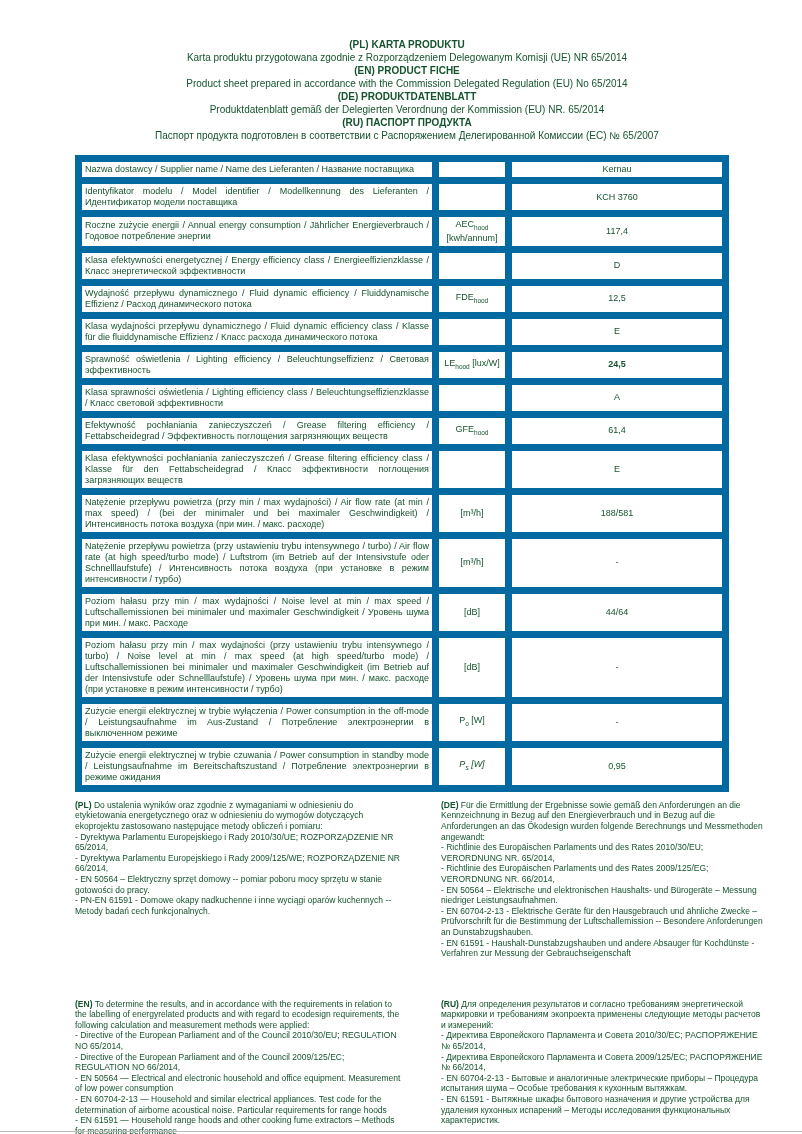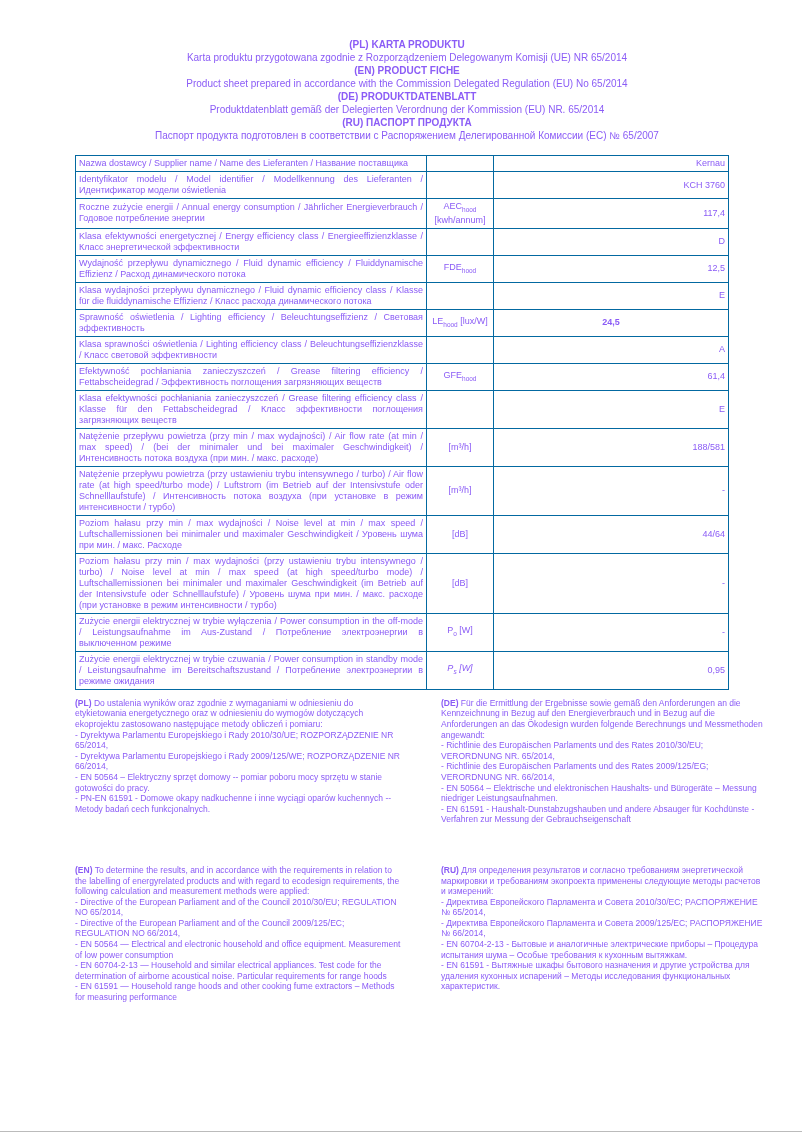--- a/index.html
+++ b/index.html
@@ -1,31 +1,31 @@
 <!DOCTYPE html>
 <html><head>
 <meta charset="utf-8">
 <style>
   html, body { margin: 0; padding: 0; background: #ffffff; }
   .page {
     width: 802px; height: 1134px; box-sizing: border-box;
-    background: #ffffff; color: #8b5cf6;
+    background: #ffffff; color: #14532d;
     font-family: "Liberation Sans", sans-serif;
     padding: 38px 63px 0 75px; overflow: hidden; position: relative;
   }
   .doc-header { text-align: center; font-size: 10px; line-height: 13px; }
   .doc-header .bold { font-weight: bold; }
   table.fiche { width: 654px; border-collapse: collapse; margin-top: 13px; table-layout: fixed; }
   table.fiche td {
-    border: 1px solid #0369a1; font-size: 9px; line-height: 11px;
+    border: 7px solid #0369a1; font-size: 9px; line-height: 11px;
     padding: 2px 3px; vertical-align: middle; word-wrap: break-word;
   }
   td.c-label { width: 344px; text-align: justify; vertical-align: top; }
   td.c-symbol { width: 60px; text-align: center; }
-  td.c-value { text-align: right; }
+  td.c-value { text-align: center; }
   td.c-value.left { text-align: center; padding-left: 3px; font-weight: bold; }
   .sym { text-align: center; }
   .sym sub { font-size: 6.5px; }
   .it { font-style: italic; }
   .fn-grid {
     display: grid; grid-template-columns: 326px 322px;
     column-gap: 18px; row-gap: 30px; margin-top: 8px; gap: 40px;
   }
   .fn-block { font-size: 8.5px; line-height: 10.6px; }
   .fn-block b { font-weight: bold; }
@@ -48,21 +48,21 @@
   </div>
 
   <table class="fiche">
     <tbody>
       <tr>
         <td class="c-label">Nazwa dostawcy / Supplier name / Name des Lieferanten / Название поставщика</td>
         <td class="c-symbol"></td>
         <td class="c-value">Kernau</td>
       </tr>
       <tr>
-        <td class="c-label">Identyfikator modelu / Model identifier / Modellkennung des Lieferanten / Идентификатор модели oświetlenia</td>
+        <td class="c-label">Identyfikator modelu / Model identifier / Modellkennung des Lieferanten / Идентификатор модели поставщика</td>
         <td class="c-symbol"></td>
         <td class="c-value">KCH 3760</td>
       </tr>
       <tr>
         <td class="c-label">Roczne zużycie energii / Annual energy consumption / Jährlicher Energieverbrauch / Годовое потребление энергии</td>
         <td class="c-symbol">
           <div class="sym"><span>AEC</span><sub>hood</sub></div>
           <div class="sym">[kwh/annum]</div>
         </td>
         <td class="c-value">117,4</td>
@@ -161,20 +161,21 @@
       <div>- Dyrektywa Parlamentu Europejskiego i Rady 2009/125/WE; ROZPORZĄDZENIE NR 66/2014,</div>
       <div>- EN 50564 – Elektryczny sprzęt domowy -- pomiar poboru mocy sprzętu w stanie gotowości do pracy.</div>
       <div>- PN-EN 61591 - Domowe okapy nadkuchenne i inne wyciągi oparów kuchennych -- Metody badań cech funkcjonalnych.</div>
     </div>
 
     <div class="fn-block">
       <div><b>(DE)</b><span> Für die Ermittlung der Ergebnisse sowie gemäß den Anforderungen an die Kennzeichnung in Bezug auf den Energieverbrauch und in Bezug auf die Anforderungen an das Ökodesign wurden folgende Berechnungs und Messmethoden angewandt:</span></div>
       <div>- Richtlinie des Europäischen Parlaments und des Rates 2010/30/EU; VERORDNUNG NR. 65/2014,</div>
       <div>- Richtlinie des Europäischen Parlaments und des Rates 2009/125/EG; VERORDNUNG NR. 66/2014,</div>
       <div>- EN 50564 – Elektrische und elektronischen Haushalts- und Bürogeräte – Messung niedriger Leistungsaufnahmen.</div>
+      <div>- EN 60704-2-13 - Elektrische Geräte für den Hausgebrauch und ähnliche Zwecke – Prüfvorschrift für die Bestimmung der Luftschallemission -- Besondere Anforderungen an Dunstabzugshauben.</div>
       <div>- EN 61591 - Haushalt-Dunstabzugshauben und andere Absauger für Kochdünste - Verfahren zur Messung der Gebrauchseigenschaft</div>
     </div>
 
     <div class="fn-block">
       <div><b>(EN)</b><span> To determine the results, and in accordance with the requirements in relation to the labelling of energyrelated products and with regard to ecodesign requirements, the following calculation and measurement methods were applied:</span></div>
       <div>- Directive of the European Parliament and of the Council 2010/30/EU; REGULATION NO 65/2014,</div>
       <div>- Directive of the European Parliament and of the Council 2009/125/EC; REGULATION NO 66/2014,</div>
       <div>- EN 50564 — Electrical and electronic household and office equipment. Measurement of low power consumption</div>
       <div>- EN 60704-2-13 — Household and similar electrical appliances. Test code for the determination of airborne acoustical noise. Particular requirements for range hoods</div>
       <div>- EN 61591 — Household range hoods and other cooking fume extractors – Methods for measuring performance</div>

